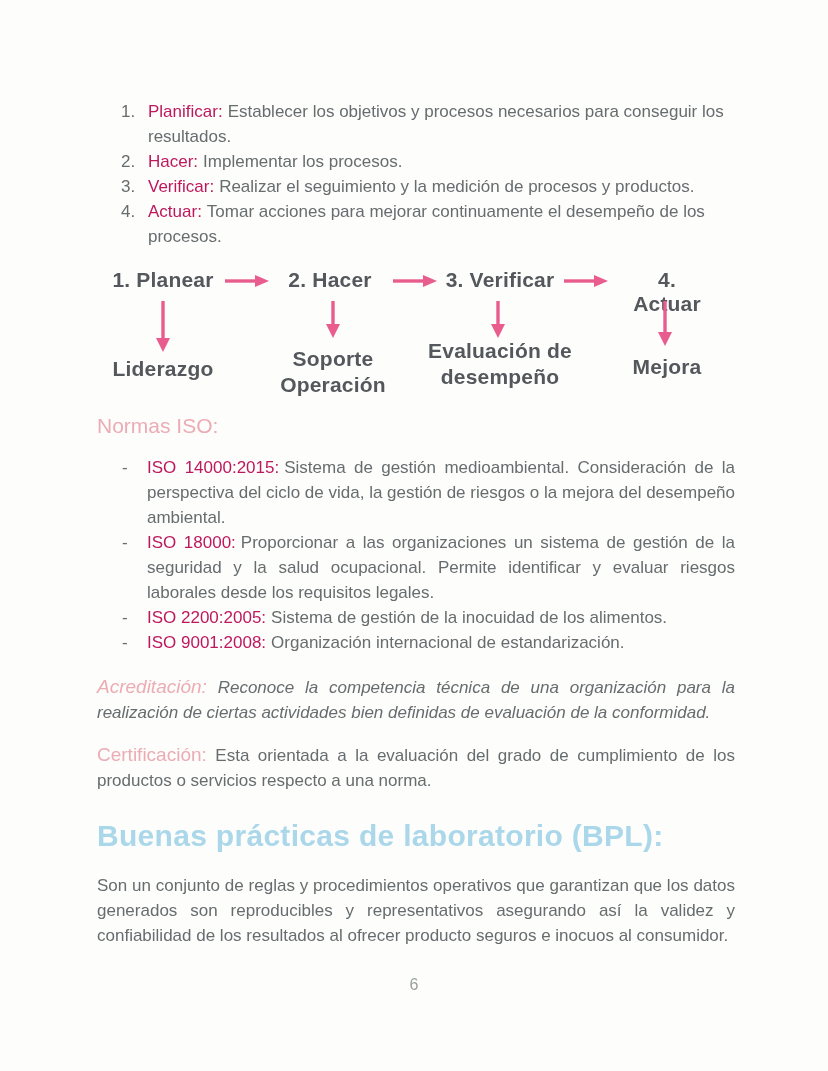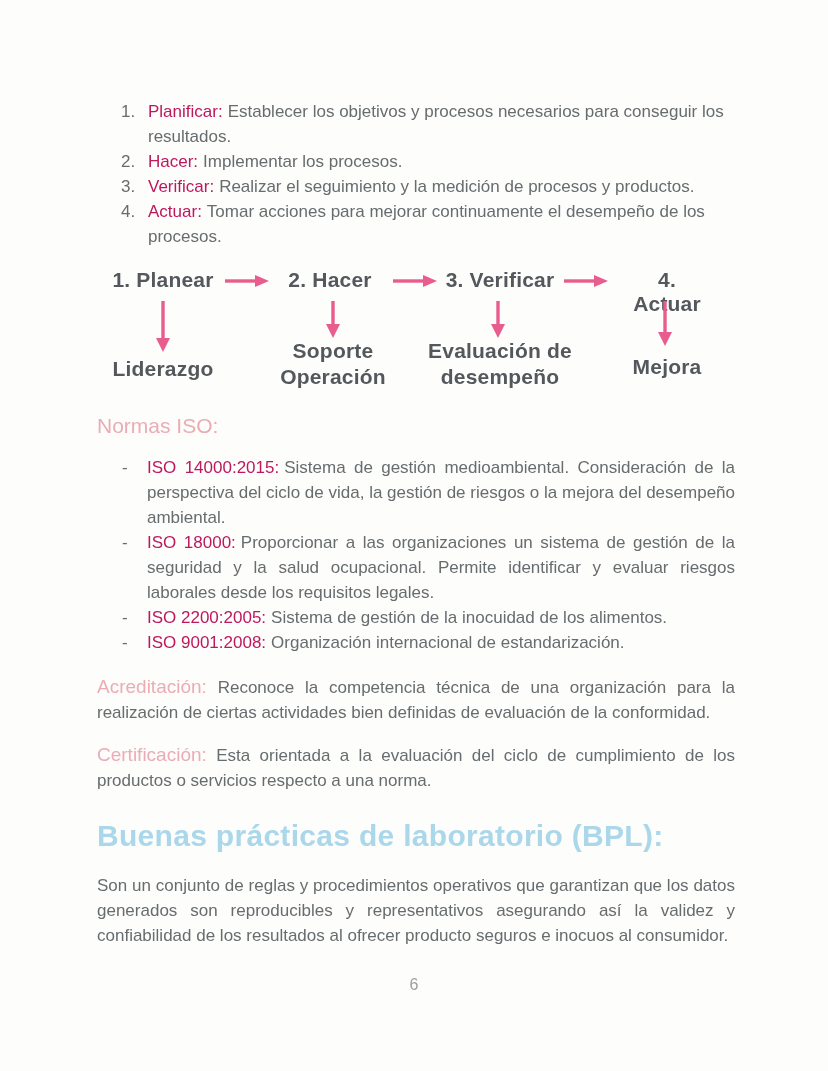--- a/index.html
+++ b/index.html
@@ -137,21 +137,21 @@
         </svg>
     </span>
     <span class="arrow" style="left:568px;top:33px;">
       <svg width="16" height="46">
           <line x1="8" y1="0" x2="8" y2="33" stroke="#e85c8e" stroke-width="3.4"></line>
           <polygon points="1,31 15,31 8,45" fill="#e85c8e"></polygon>
         </svg>
     </span>
 
     <div class="dg step-result" style="left:66px;top:88px;">Liderazgo</div>
-    <div class="dg step-result" style="left:236px;top:70px;">Soporte
+    <div class="dg step-result" style="left:236px;top:78px;">Soporte
 Operación</div>
     <div class="dg step-result" style="left:403px;top:70px;">Evaluación de
 desempeño</div>
     <div class="dg step-result" style="left:570px;top:86px;">Mejora</div>
   </div>
 
   <h2 class="section-heading pink">Normas ISO:</h2>
 
   <div class="dash-list">
     <div class="dash-item">
@@ -161,28 +161,28 @@
       <span class="dash-marker">-</span><span class="faint-label">ISO 18000:</span><span>Proporcionar a las organizaciones un sistema de gestión de la seguridad y la salud ocupacional. Permite identificar y evaluar riesgos laborales desde los requisitos legales.</span>
     </div>
     <div class="dash-item">
       <span class="dash-marker">-</span><span class="faint-label">ISO 2200:2005:</span><span>Sistema de gestión de la inocuidad de los alimentos.</span>
     </div>
     <div class="dash-item">
       <span class="dash-marker">-</span><span class="faint-label">ISO 9001:2008:</span><span>Organización internacional de estandarización.</span>
     </div>
   </div>
 
-  <p class="para" style="margin-top:19px;">
+  <p class="para" style="margin-top:19px;font-style:italic;">
     <span class="pink inline-label">Acreditación:</span>
     <span>Reconoce la competencia técnica de una organización para la realización de ciertas actividades bien definidas de evaluación de la conformidad.</span>
   </p>
 
   <p class="para">
     <span class="pink inline-label">Certificación:</span>
-    <span>Esta orientada a la evaluación del ciclo de cumplimiento de los productos o servicios respecto a una norma.</span>
+    <span>Esta orientada a la evaluación del grado de cumplimiento de los productos o servicios respecto a una norma.</span>
   </p>
 
   <h1 class="big-heading">Buenas prácticas de laboratorio (BPL):</h1>
   <p class="para" style="margin-top:20px;">Son un conjunto de reglas y procedimientos operativos que garantizan que los datos generados son reproducibles y representativos asegurando así la validez y confiabilidad de los resultados al ofrecer producto seguros e inocuos al consumidor.</p>
 
   <div class="page-number">6</div>
 
 </div>
 
 </body></html>

